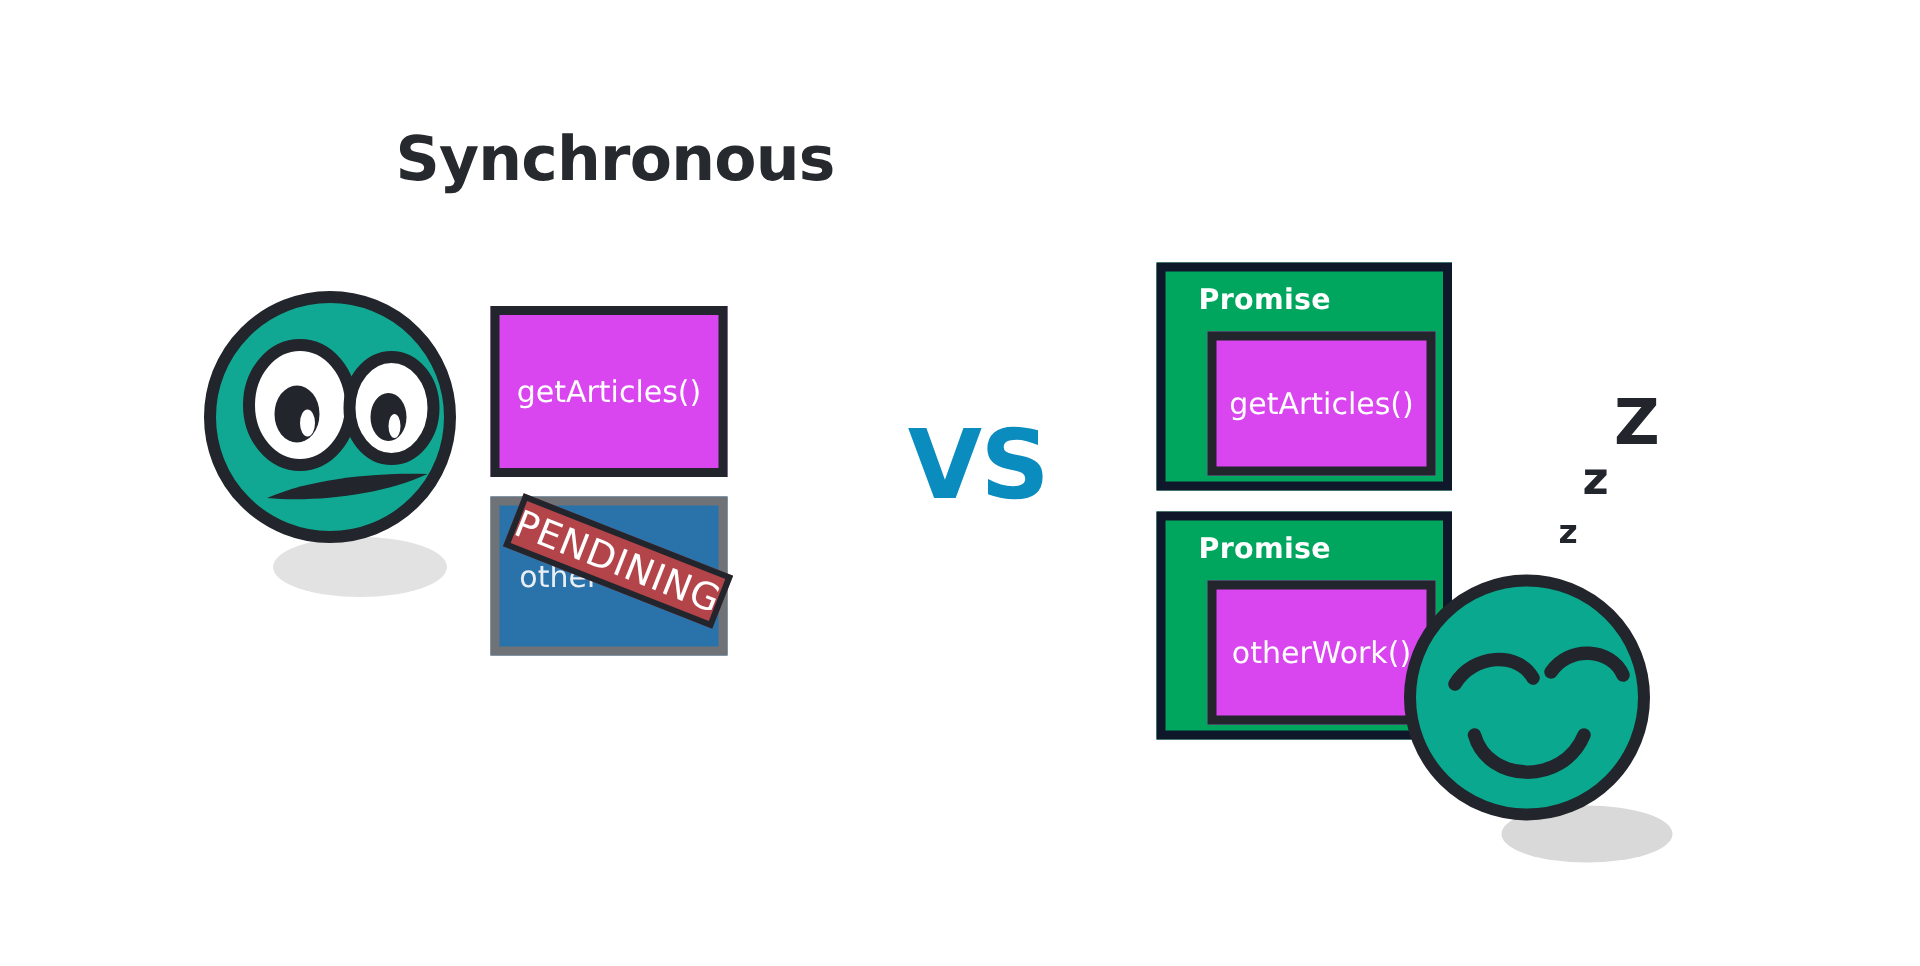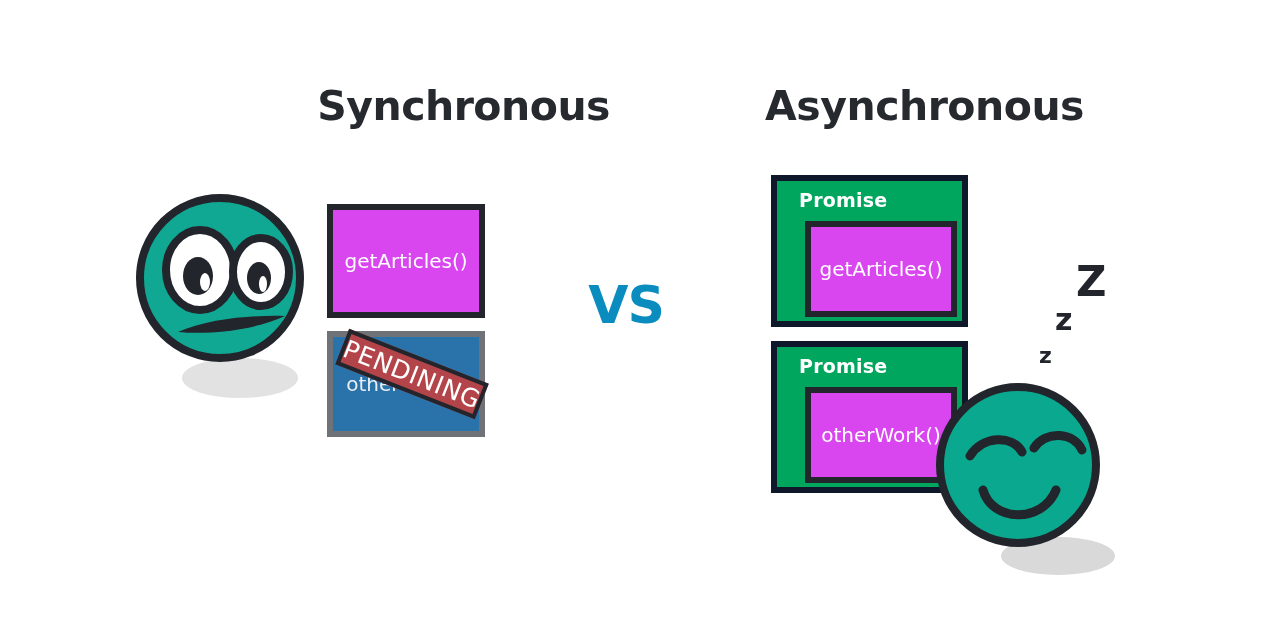--- a/index.html
+++ b/index.html
@@ -20,35 +20,35 @@
 
   
   .title {
     position: absolute;
     font-family: "DejaVu Sans", sans-serif;
     font-weight: bold;
     font-size: 41px;
     letter-spacing: -0.5px;
     color: #26292e;
     white-space: nowrap;
-    text-align: right;
+    text-align: center;
   }
   #title-sync  { left: 210px; top: 82px; width: 400px; }
   #title-async { left: 684px; top: 82px; width: 400px; }
 
   
   #vs-label {
     position: absolute;
-    left: 566px;
+    left: 592px;
     top: 279px;
     width: 120px;
     text-align: center;
     font-family: "DejaVu Sans", sans-serif;
     font-weight: bold;
-    font-size: 52px;
+    font-size: 64px;
     letter-spacing: -1px;
     color: #0b8cbf;
     line-height: 1;
   }
 
   
   .code-box {
     position: absolute;
     box-sizing: border-box;
     background: #d946ef;
@@ -139,21 +139,20 @@
   #zzz-medium { left: 1055px; top: 305px; font-size: 30px; }
   #zzz-small  { left: 1039px; top: 345px; font-size: 22px; }
 </style>
 </head>
 <body>
 
 <div id="canvas">
 
   <div class="title" id="title-sync">Synchronous</div>
 
-  <div class="title" id="title-async">Asynchronous</div>
 
   <div class="face-wrap" id="face-waiting">
     <svg width="200" height="215" viewBox="0 0 200 215" xmlns="http://www.w3.org/2000/svg">
       <ellipse cx="110" cy="188" rx="58" ry="20" fill="#e2e2e2"></ellipse>
       <circle cx="90" cy="88" r="80" fill="#11a893" stroke="#22252b" stroke-width="8"></circle>
       <path d="M150 40 a80 80 0 0 1 -120 105 a80 80 0 0 0 120 -105 z" fill="#0b9b86" opacity="0.35"></path>
       <ellipse cx="70" cy="80" rx="34" ry="40" fill="#ffffff" stroke="#22252b" stroke-width="8"></ellipse>
       <ellipse cx="131" cy="82" rx="28" ry="34" fill="#ffffff" stroke="#22252b" stroke-width="8"></ellipse>
       <ellipse cx="68" cy="86" rx="15" ry="19" fill="#22252b"></ellipse>
       <ellipse cx="75" cy="92" rx="5" ry="9" fill="#ffffff"></ellipse>

